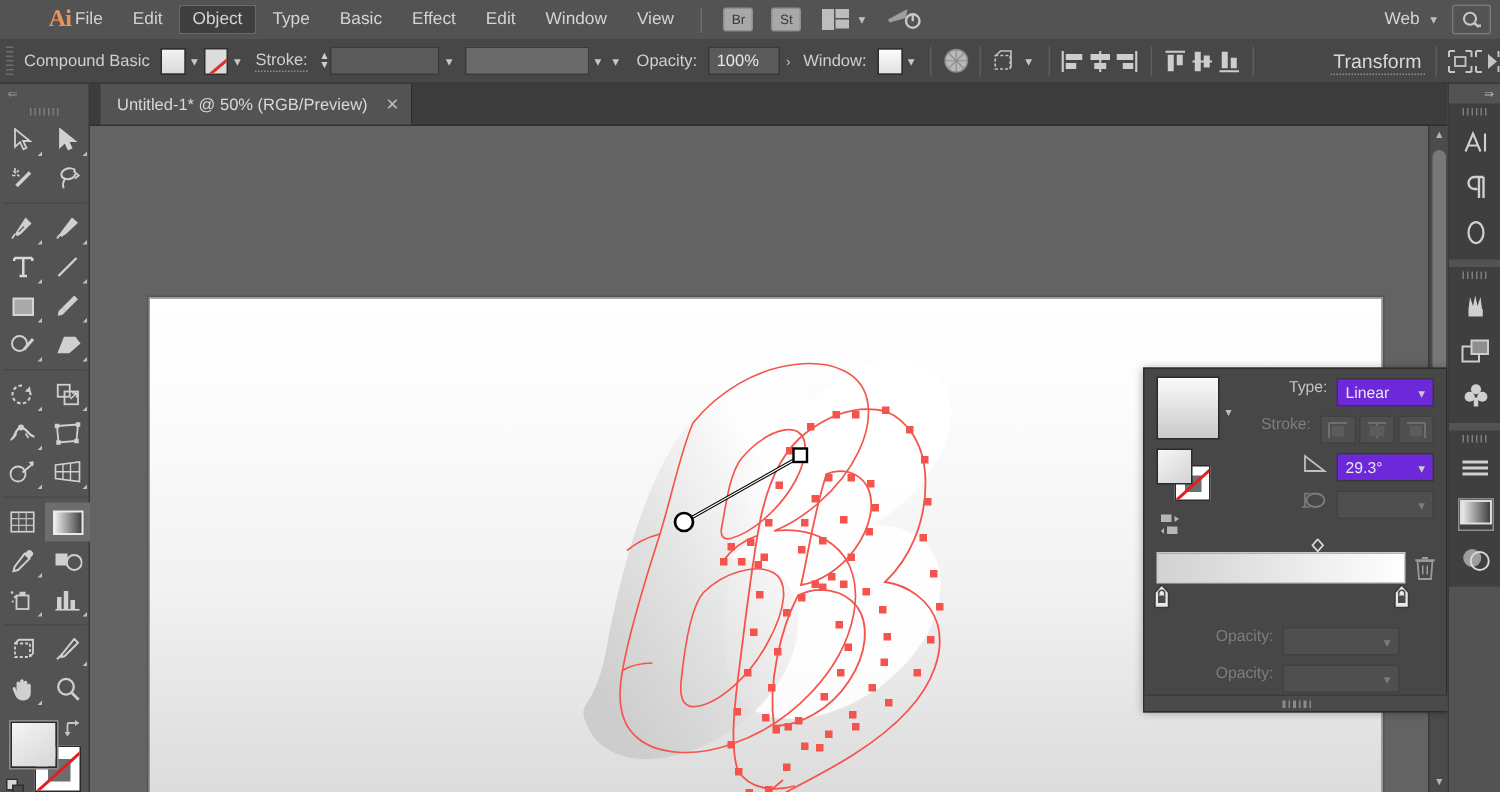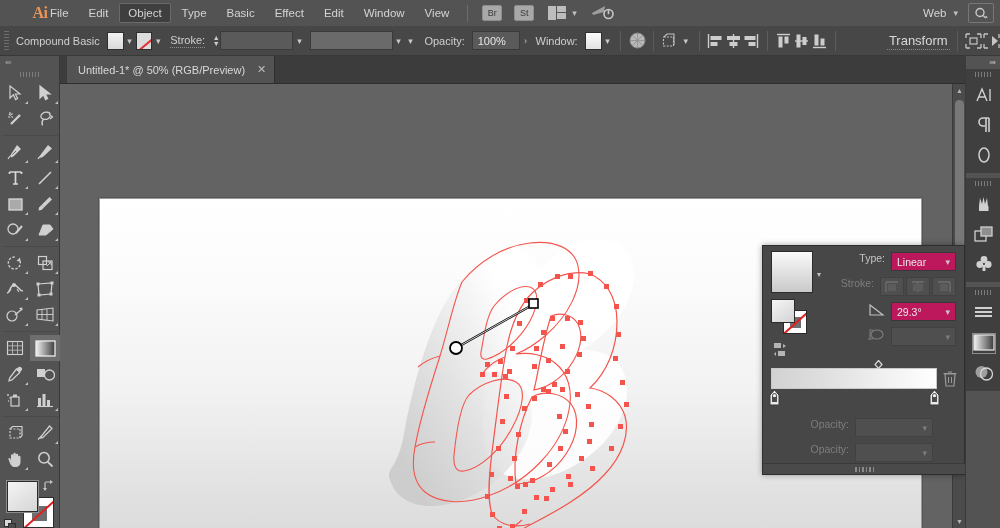--- a/index.html
+++ b/index.html
@@ -177,21 +177,21 @@
     display:flex; align-items:center; padding:0 8px; font-size:10.5px; color:#b0b0b0;
   }
   .gp-tab.active { background:#474747; color:#e8e8e8; font-weight:bold; }
   .gp-tab .tabgrip { margin-right:4px; color:#9a9a9a; font-size:8px; }
   .gp-tab-right { margin-left:auto; display:flex; align-items:center; padding-right:5px; gap:6px; color:#b0b0b0; }
   .gp-body { position:relative; padding:6px 8px 0 8px; }
   .gp-row { display:flex; align-items:flex-start; margin-bottom:6px; }
   .gp-label { font-size:10.5px; color:#c4c4c4; width:46px; text-align:right; margin-right:6px; }
   .gp-label.dim { color:#7d7d7d; }
   .gp-select {
-    flex:1; height:19px; background:#be185d; border:1px solid #383838;
+    flex:1; height:19px; background:#6d28d9; border:1px solid #383838;
     display:flex; align-items:center; justify-content:space-between; padding:0 5px;
     color:#e8e8e8; font-size:10.5px;
   }
   .gp-select.dim { background:#4f4f4f; color:#7d7d7d; border-color:#414141; }
   .gp-select .c { font-size:9px; color:#c8c8c8; }
   .gp-grad-preview {
     position:absolute; left:8px; top:5px; width:42px; height:42px;
     background: linear-gradient(180deg,#fafafa,#c9c9c9); border:1px solid #2b2b2b;
   }
   .gp-fillstroke { position:absolute; left:8px; top:53px; width:40px; height:36px; }

